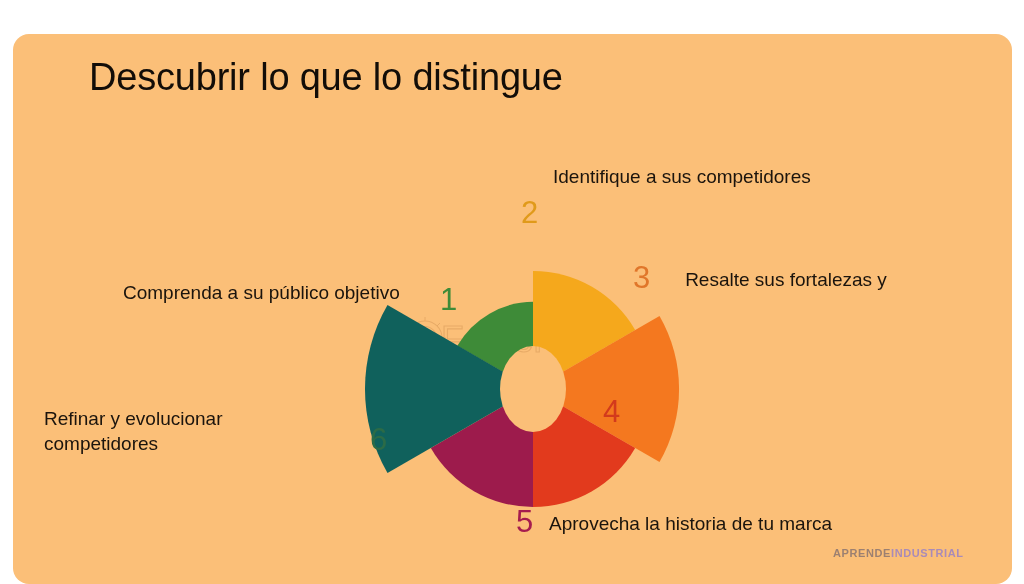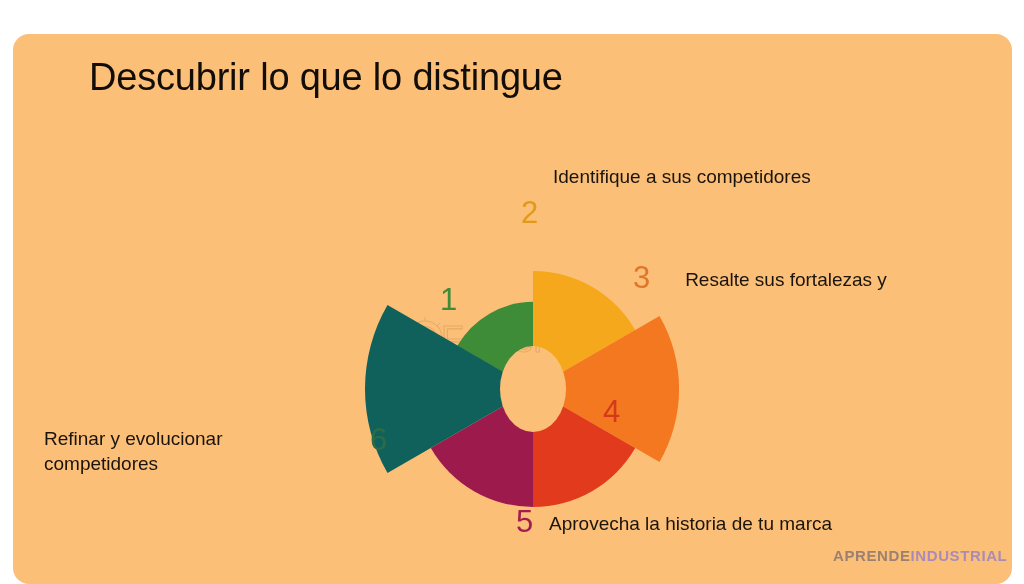--- a/index.html
+++ b/index.html
@@ -58,21 +58,21 @@
   .num {
     position: absolute;
     font-size: 31px;
     font-weight: 400;
     line-height: 1;
   }
   #brand {
     position: absolute;
     left: 820px;
     top: 513px;
-    font-size: 15px;
+    font-size: 11px;
     font-weight: 700;
     letter-spacing: 0.6px;
   }
   #brand .b1 { color: #9c8071; }
   #brand .b2 { color: #a98bb8; }
 </style>
 </head>
 <body>
 
 <div id="slide">
@@ -120,23 +120,24 @@
 
   <div class="lbl" style="left:540px; top:130px; width:330px;">Identifique a sus competidores</div>
 
   <div class="lbl" style="left:648px; top:233px; width:250px;text-align:center;">
     <div>Resalte sus fortalezas y</div>
   </div>
 
 
   <div class="lbl" style="left:536px; top:477px; width:350px;">Aprovecha la historia de tu marca</div>
 
-  <div class="lbl" style="left:31px; top:392px; width:260px;">
+  <div class="lbl" style="left:31px; top:372px; width:260px;">
     <div>Refinar y evolucionar</div>
     <div>competidores</div>
   </div>
 
+  <div class="lbl" style="left:110px; top:246px; width:330px;">Comprenda a su público objetivo</div>
 
   <div id="brand">
     <span class="b1">APRENDE</span><span class="b2">INDUSTRIAL</span>
   </div>
 
 </div>
 
 </body></html>

